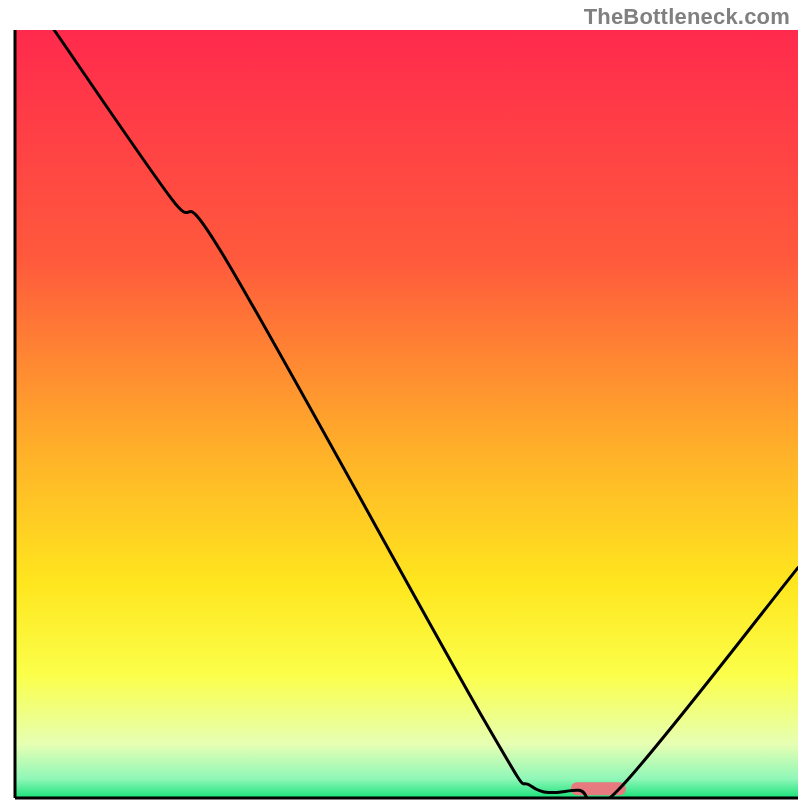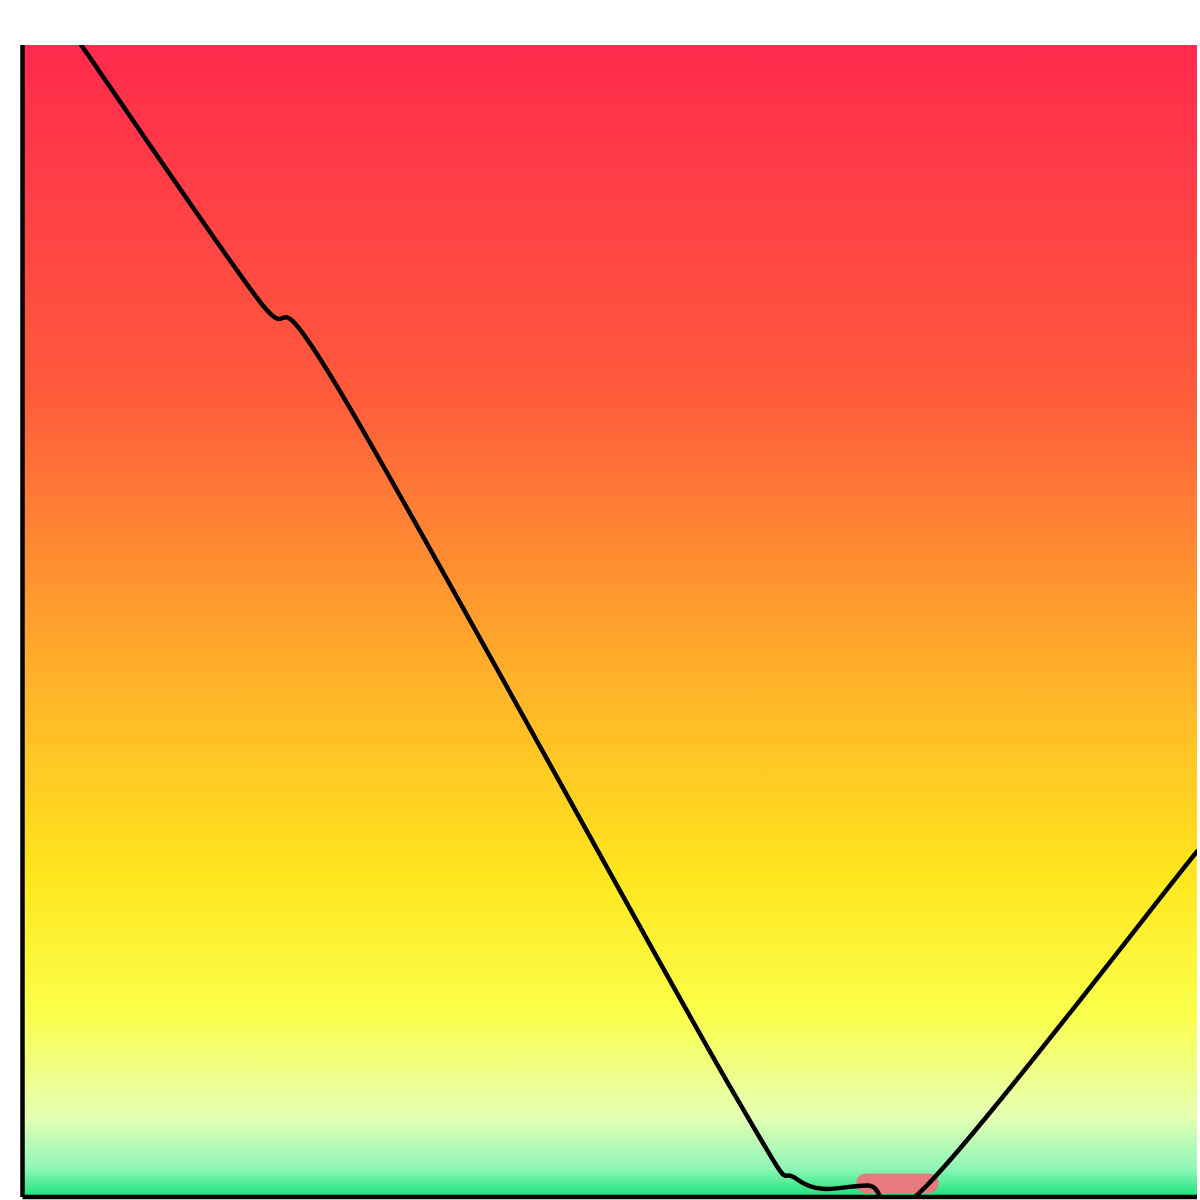--- a/index.html
+++ b/index.html
@@ -62,13 +62,14 @@
 
       <rect id="marker-rect" rx="6" ry="6" fill="#e77a7f" x="570.93" y="782.284" width="54.81000000000006" height="13"></rect>
 
       <path id="curve-path" fill="none" stroke="#000000" stroke-width="3" stroke-linejoin="round" stroke-linecap="round" d="M 54.15 30.00 C 73.73 58.16, 142.89 160.56, 171.60 198.96 C 200.31 237.36, 174.21 173.36, 226.41 260.40 C 278.61 347.44, 433.90 633.52, 484.80 721.20 C 535.69 808.88, 516.12 774.96, 531.78 786.48 C 547.44 798.00, 564.40 789.68, 578.76 790.32 C 593.12 790.96, 581.37 827.44, 617.91 790.32 C 654.45 753.20, 767.99 604.72, 798.00 567.60"></path>
     </g>
 
     <line id="axis-x" stroke="#000000" stroke-width="3" x1="15" y1="798" x2="798" y2="798"></line>
     <line id="axis-y" stroke="#000000" stroke-width="3" x1="15" y1="30" x2="15" y2="798"></line>
   </svg>
 
+  <div class="watermark">TheBottleneck.com</div>
 </div>
 
 </body></html>

